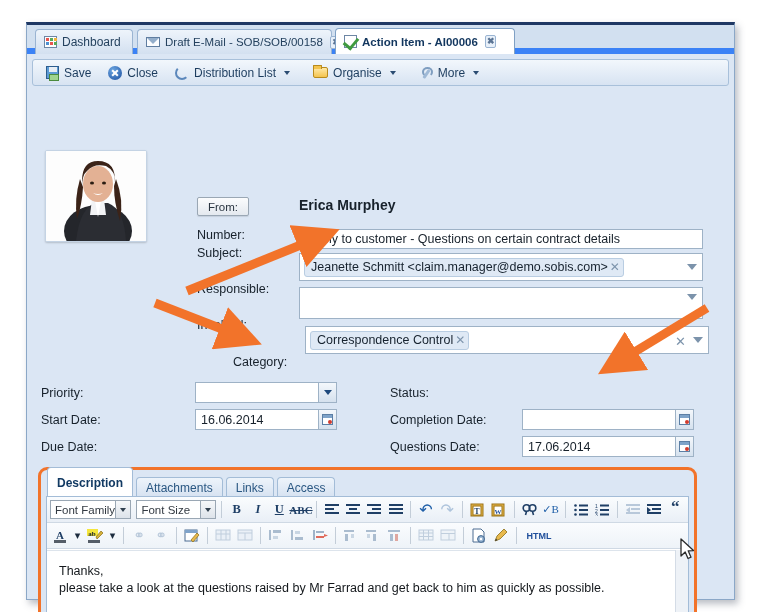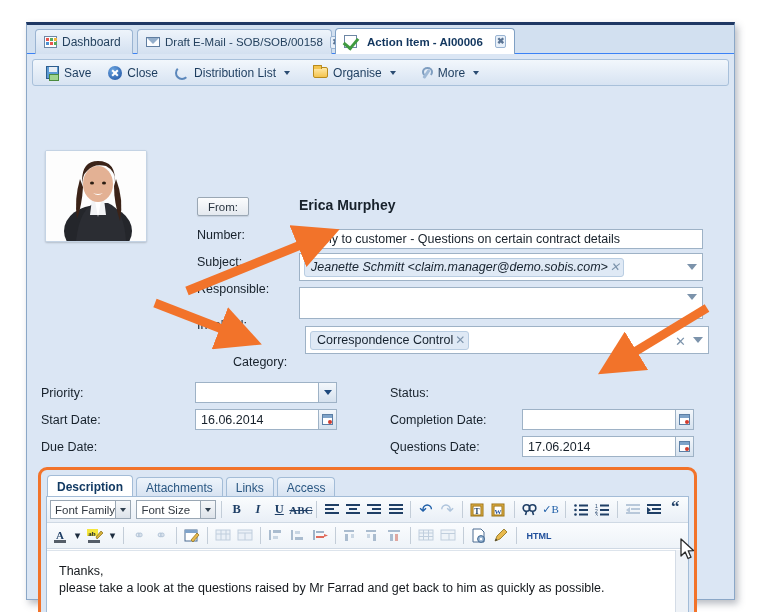--- a/index.html
+++ b/index.html
@@ -30,21 +30,21 @@
     border-top: 3px solid #1f3864;
     box-shadow: 3px 4px 7px rgba(60,70,90,0.35);
   }
 
   
   .tabstrip {
     position: relative;
     height: 29px;
     background: #d2e0f0;
     padding-left: 8px;
-    border-bottom: 1px solid #3b82f6;
+    border-bottom: 6px solid #3b82f6;
   }
   .tab {
     position: absolute;
     top: 4px;
     height: 25px;
     display: flex;
     align-items: center;
     gap: 5px;
     padding: 0 8px;
     font-size: 12px;
@@ -56,21 +56,20 @@
     white-space: nowrap;
     cursor: default;
   }
   .tab.active {
     background: #ffffff;
     font-weight: bold;
     color: #12365e;
     height: 26px;
     border-color: #7fa0c4;
     z-index: 4;
-    gap: 10px;
   }
   .tab .tabclose {
     font-size: 9px;
     color: #5b7494;
     border: 1px solid #9ab4d2;
     background: #e8f0f9;
     line-height: 8px;
     padding: 1px 1px 2px 1px;
     border-radius: 2px;
     margin-left: 2px;
@@ -251,21 +250,21 @@
     height:22px;
   }
   .stab {
     height:20px; padding:0 9px;
     font-size:12px; color:#2a5782;
     background:linear-gradient(#eef4fb,#d6e2f1);
     border:1px solid #a3bcd7; border-bottom:none;
     border-radius:4px 4px 0 0;
     display:flex;align-items:center; cursor:default;
   }
-  .stab.active { background:#ffffff; font-weight:bold; color:#123a63; height:22px; }
+  .stab.active { background:#ffffff; font-weight:bold; color:#123a63; height:30px; }
 
   .editor {
     position:absolute; left:5px; top:26px; right:5px; bottom:5px;
     background:#ffffff; border:1px solid #a3bcd7;
   }
   .etoolbar {
     height:26px; display:flex; align-items:center; gap:2px;
     padding:0 3px;
     background:linear-gradient(#fafcfe,#e9eff6);
     border-bottom:1px solid #cfd9e4;
@@ -391,27 +390,27 @@
       </div>
 
       <div class="frombtn" style="left:170px;top:111px;">
         <span>From:</span>
       </div>
       <div class="val bold" style="left:272px;top:111px;">Erica Murphey</div>
 
       <div class="lbl" style="left:170px;top:142px;">Number:</div>
       <div class="val" style="left:272px;top:142px;">AI00006</div>
 
-      <div class="lbl" style="left:170px;top:169px;">Subject:</div>
+      <div class="lbl" style="left:170px;top:160px;">Subject:</div>
       <div class="field" style="left:272px;top:143px;width:404px;height:20px;">
         <input type="text" value="Reply to customer - Questions on certain contract details" style="">
       </div>
 
       <div class="lbl" style="left:170px;top:196px;">Responsible:</div>
-      <div class="field" style="left:272px;top:167px;width:404px;height:28px;position:absolute;font-style:italic;">
+      <div class="field" style="left:272px;top:167px;width:404px;height:28px;position:absolute;">
         <span class="chip">
           <span>Jeanette Schmitt &lt;claim.manager@demo.sobis.com&gt;</span>
           <span class="x">✕</span>
         </span>
         <span class="dd-tri"></span>
       </div>
 
       <div class="lbl" style="left:170px;top:232px;">Involved:</div>
       <div class="field" style="left:272px;top:201px;width:404px;height:32px;">
         <input type="text" value="" style="">

